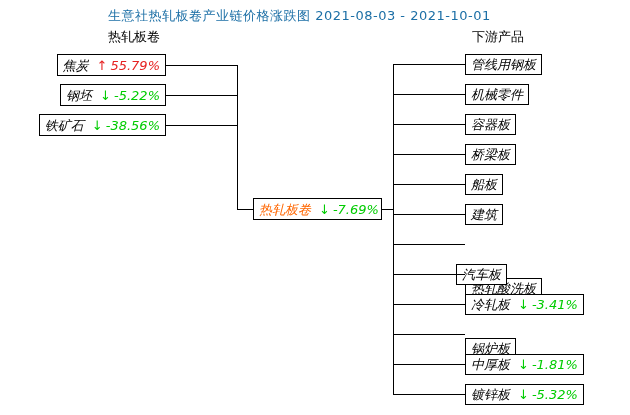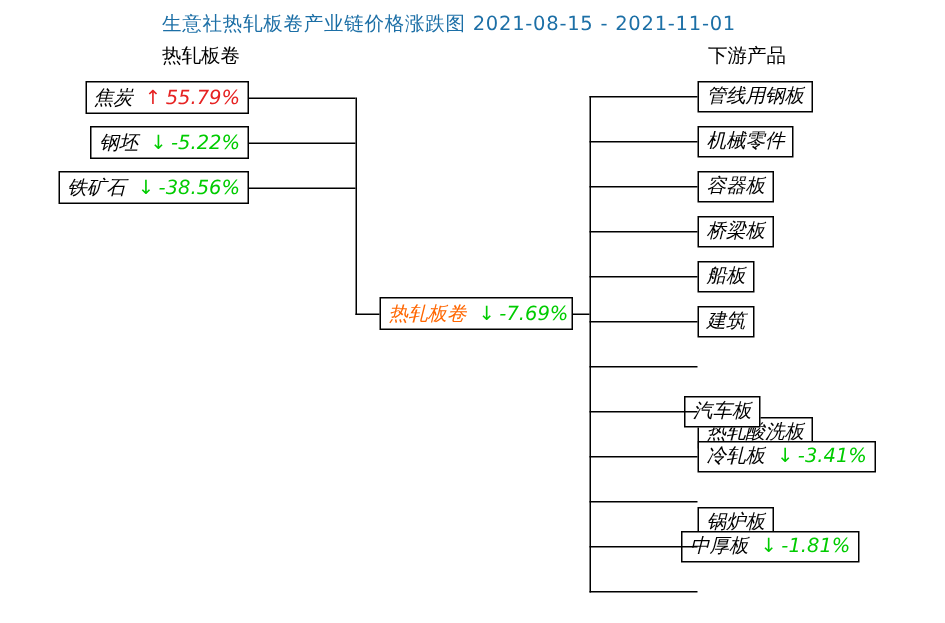--- a/index.html
+++ b/index.html
@@ -33,21 +33,21 @@
   .chg[data-dir="down"]{color:var(--down);}
   .chg .arrow{margin-right:3px;}
   .chg:empty{display:none;}
   .line{position:absolute; background:var(--line);}
 </style>
 </head>
 <body>
 
 <div class="canvas">
 
-  <div class="title">生意社热轧板卷产业链价格涨跌图 2021-08-15 - 2021-11-01</div>
+  <div class="title">生意社热轧板卷产业链价格涨跌图 2021-08-03 - 2021-10-01</div>
   <div class="sec-label up-lbl">热轧板卷</div>
   <div class="sec-label down-lbl">下游产品</div>
 
   <div class="box tall" style="right:464px; top:54px;">
     <span class="lbl">焦炭</span>
     <span class="chg" data-dir="up"><span class="arrow">↑</span><span>55.79%</span></span>
   </div>
   <div class="box tall" style="right:464px; top:84px;">
     <span class="lbl">钢坯</span>
     <span class="chg" data-dir="down"><span class="arrow">↓</span><span>-5.22%</span></span>
@@ -86,23 +86,27 @@
   <div class="box" style="left:456px; top:264px;">
     <span class="lbl">汽车板</span>
   </div>
   <div class="box" style="left:465px; top:294px;">
     <span class="lbl">冷轧板</span>
     <span class="chg" data-dir="down"><span class="arrow">↓</span><span>-3.41%</span></span>
   </div>
   <div class="box" style="left:465px; top:338px;">
     <span class="lbl">锅炉板</span>
   </div>
-  <div class="box" style="left:454px; top:354px;">
+  <div class="box" style="left:465px; top:354px;">
     <span class="lbl">中厚板</span>
     <span class="chg" data-dir="down"><span class="arrow">↓</span><span>-1.81%</span></span>
+  </div>
+  <div class="box" style="left:465px; top:384px;">
+    <span class="lbl">镀锌板</span>
+    <span class="chg" data-dir="down"><span class="arrow">↓</span><span>-5.32%</span></span>
   </div>
 
   <div class="line" style="left:166px; top:65px;  width:71px; height:1px;"></div>
   <div class="line" style="left:166px; top:95px;  width:71px; height:1px;"></div>
   <div class="line" style="left:166px; top:125px; width:71px; height:1px;"></div>
   <div class="line" style="left:237px; top:65px;  width:1px; height:145px;"></div>
   <div class="line" style="left:237px; top:209px; width:16px; height:1px;"></div>
 
   <div class="line" style="left:382px; top:209px; width:11px; height:1px;"></div>
   <div class="line" style="left:393px; top:64px;  width:1px; height:331px;"></div>

